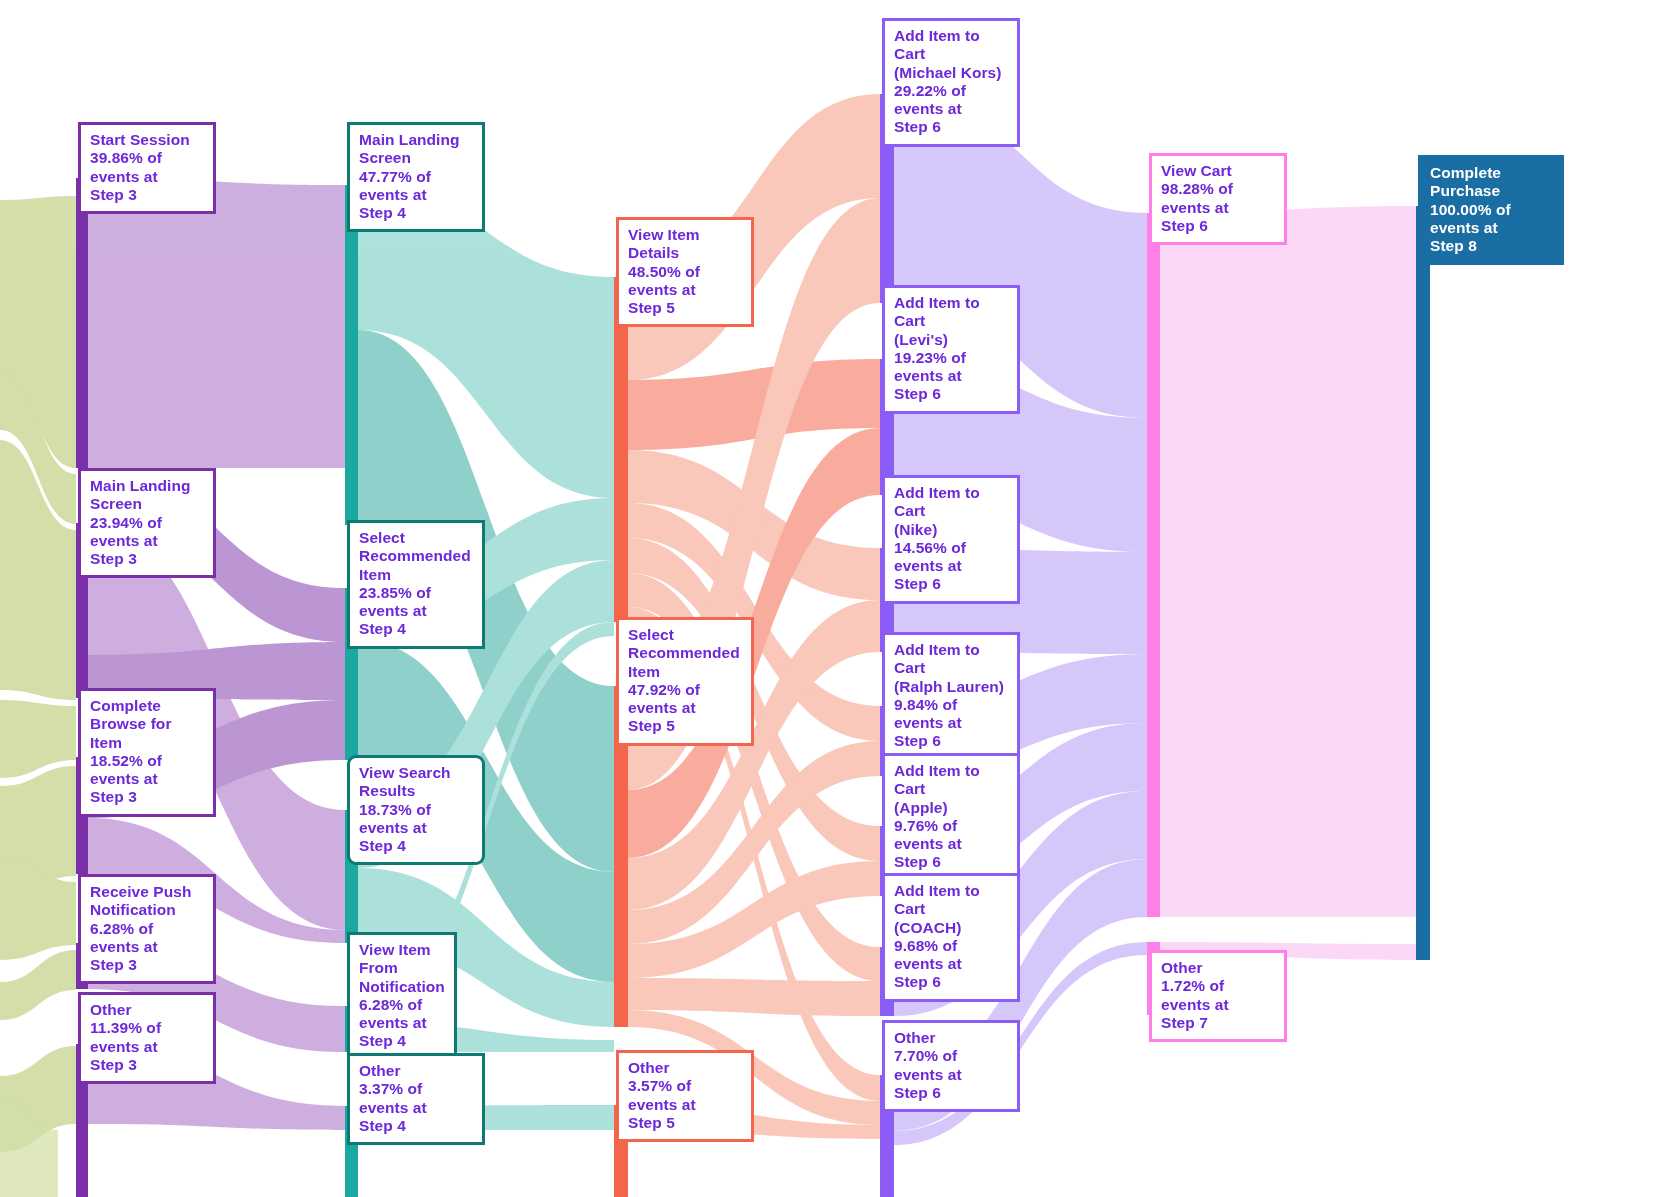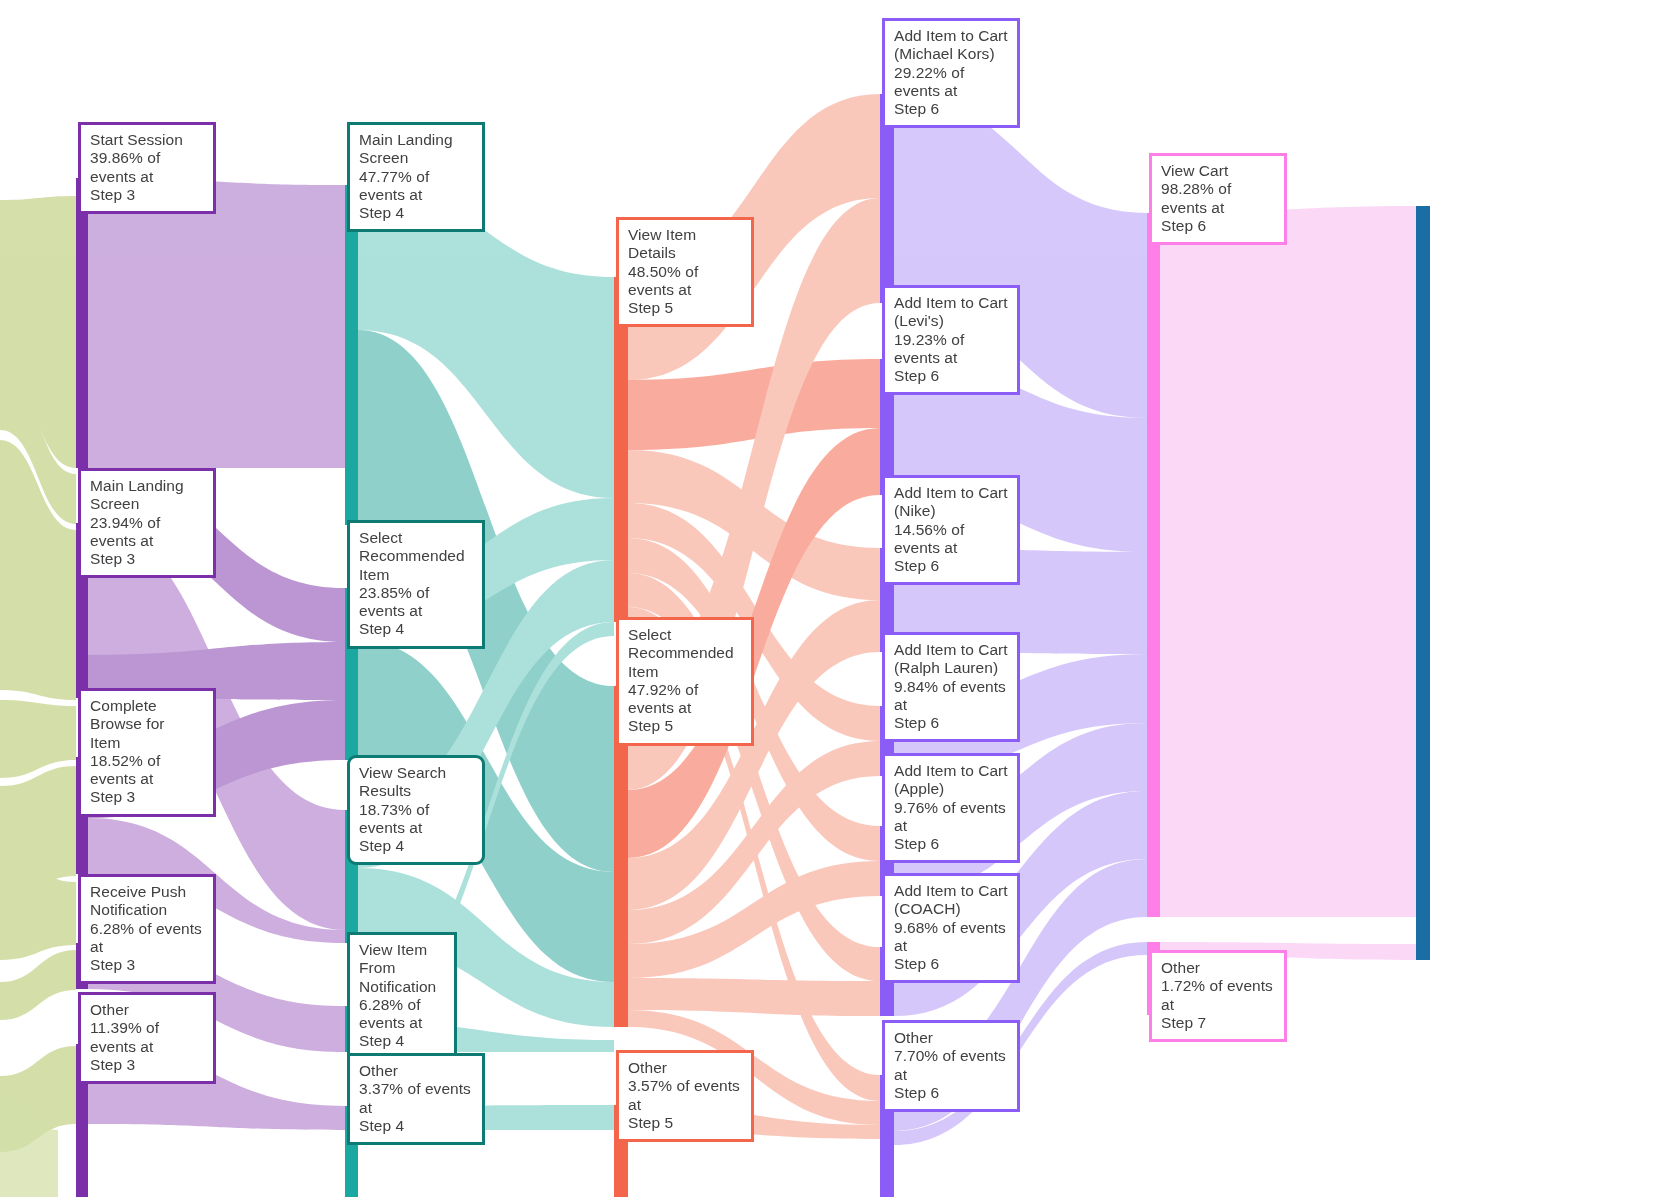--- a/index.html
+++ b/index.html
@@ -25,23 +25,24 @@
     height: 1197px;
   }
   .node-label {
     position: absolute;
     box-sizing: border-box;
     background: #ffffff;
     border: 3px solid #6b2fa0;
     padding: 6px 8px 7px 9px;
     font-size: 15.5px;
     line-height: 1.18;
-    color: #404040;
+    color: #6d28d9;
     white-space: pre-line;
     letter-spacing: 0.05px;
+    font-weight: bold;
   }
   .node-label.filled {
     color: #ffffff;
     font-weight: bold;
   }
 </style>
 </head>
 <body>
 
 <div id="sankey-root">
@@ -259,14 +260,17 @@
 7.70% of events at
 Step 6</div>
 
   <div class="node-label" style="left:1149px; top:153px; width:138px; border-color:#ff7fe8;">View Cart
 98.28% of events at
 Step 6</div>
   <div class="node-label" style="left:1149px; top:950px; width:138px; border-color:#ff7fe8;">Other
 1.72% of events at
 Step 7</div>
 
+  <div class="node-label filled" style="left:1418px; top:155px; width:146px; border-color:#1a6ea3; background:#1a6ea3;">Complete Purchase
+100.00% of events at
+Step 8</div>
 
 </div>
 
 </body></html>

